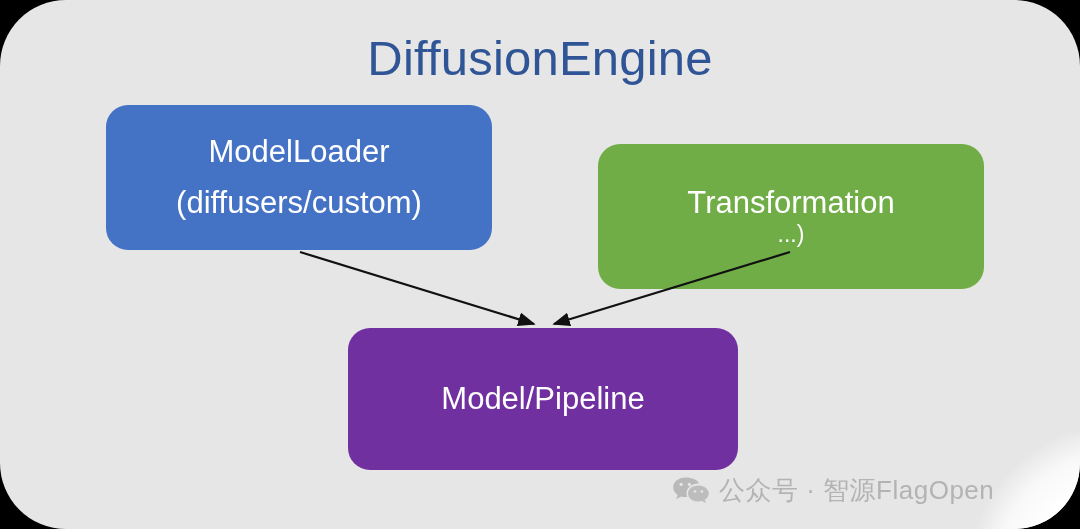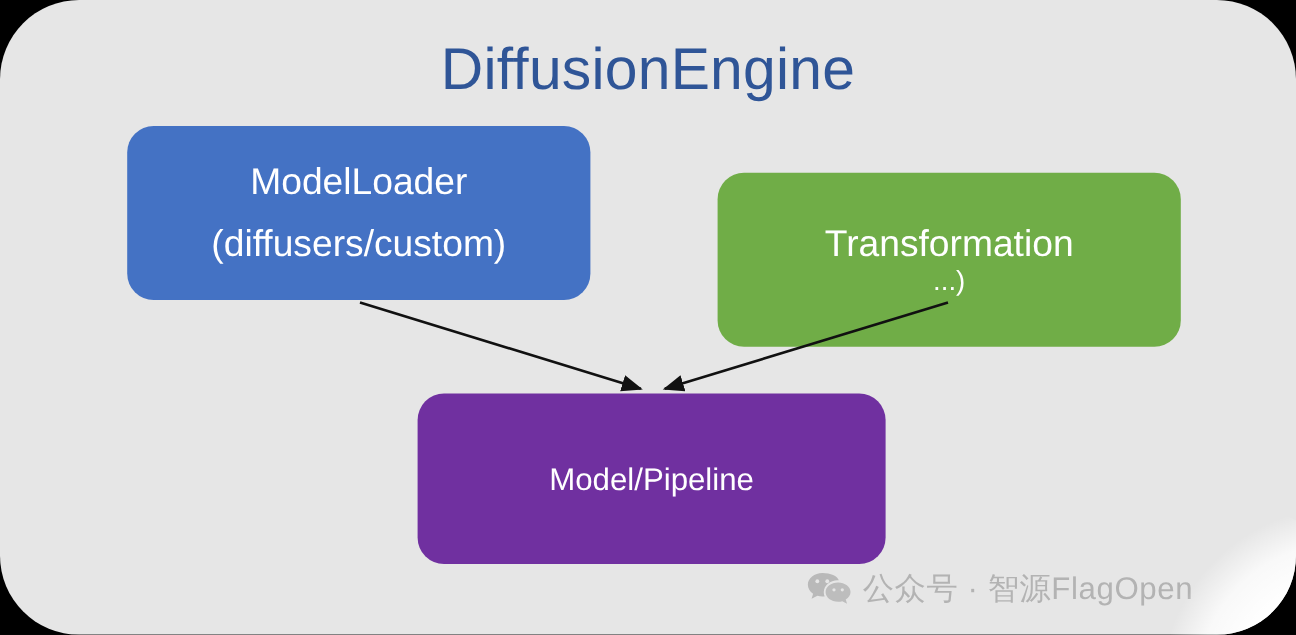--- a/index.html
+++ b/index.html
@@ -91,21 +91,21 @@
     width: 390px;
     height: 142px;
     background: #7030a0;
   }
 
   .node-title {
     font-size: 31px;
     line-height: 1.1;
   }
   .node-title.two-line {
-    font-size: 26px;
+    font-size: 31px;
     line-height: 1.16;
   }
   .node-sub {
     font-size: 23px;
     line-height: 1.15;
     margin-top: 1px;
   }
   #node-model-loader .node-sub {
     font-size: 31px;
     margin-top: 16px;

